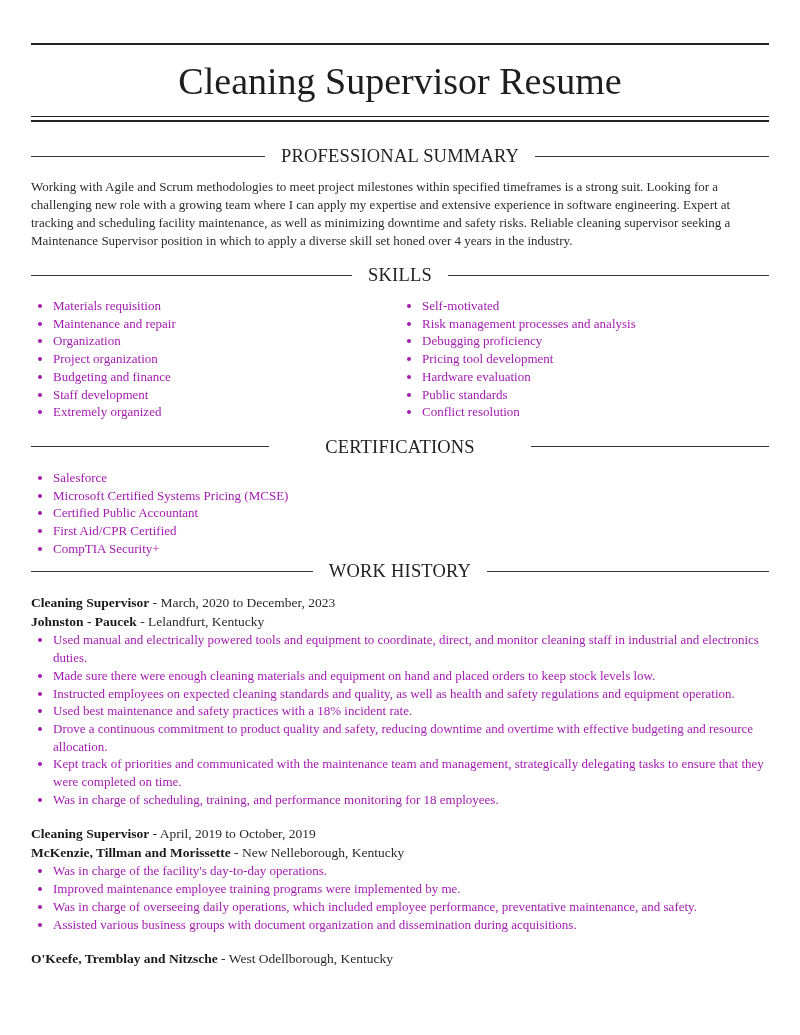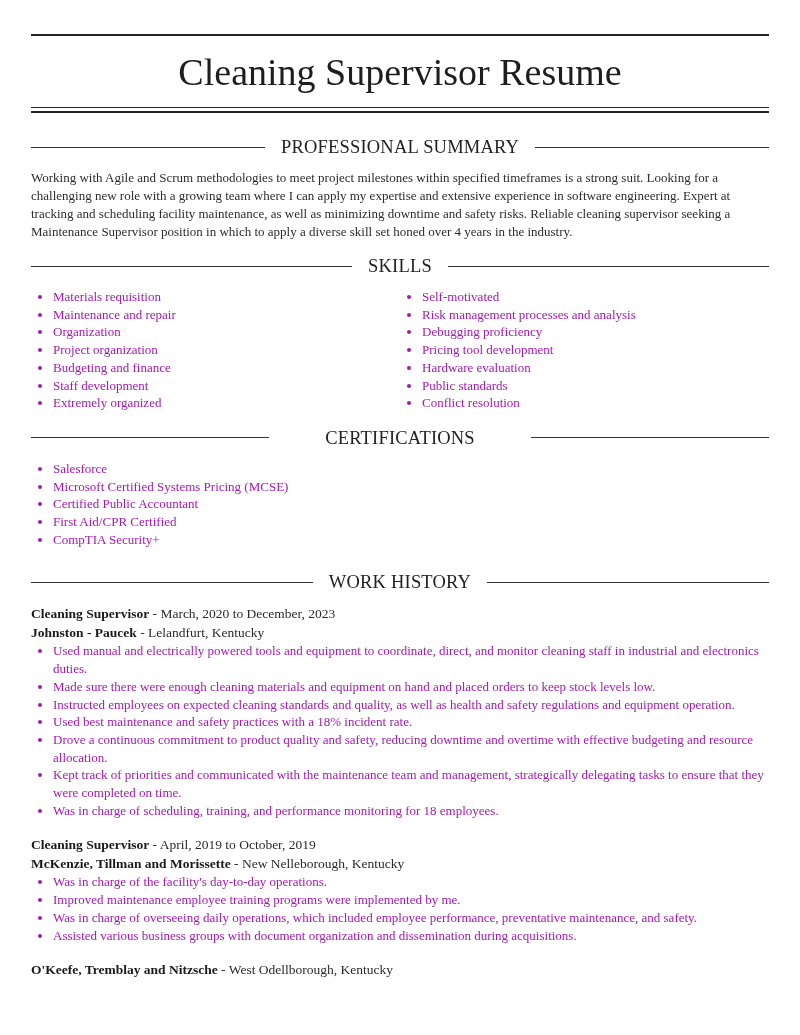--- a/index.html
+++ b/index.html
@@ -3,21 +3,21 @@
   <meta charset="utf-8">
   <style>
     html, body { margin: 0; padding: 0; background: #ffffff; }
     body {
       width: 800px;
       height: 1035px;
       overflow: hidden;
       font-family: "Liberation Serif", serif;
       color: #222222;
     }
-    .page { position: relative; padding: 3px 31px; }
+    .page { position: relative; padding: 12px 31px; }
     .top-rule { margin-top: 31px; height: 0; border-top: 2px solid #222; }
     .title {
       text-align: center;
       font-size: 38px;
       line-height: 46px;
       margin-top: 13px;
       margin-bottom: 0;
       font-weight: normal;
       color: #1e1e1e;
     }
@@ -120,21 +120,21 @@
   <div class="certs">
     <ul class="bullets">
       <li>Salesforce</li>
       <li>Microsoft Certified Systems Pricing (MCSE)</li>
       <li>Certified Public Accountant</li>
       <li>First Aid/CPR Certified</li>
       <li>CompTIA Security+</li>
     </ul>
   </div>
 
-  <div class="section-head" style="margin-top:22px;">
+  <div class="section-head" style="margin-top:2px;">
     <div class="line"></div>
     <div class="label">WORK HISTORY</div>
     <div class="line"></div>
   </div>
 
   <div class="job">
     <div class="line1">
       <b>Cleaning Supervisor</b><span> - March, 2020 to December, 2023</span>
     </div>
     <div class="line2">

